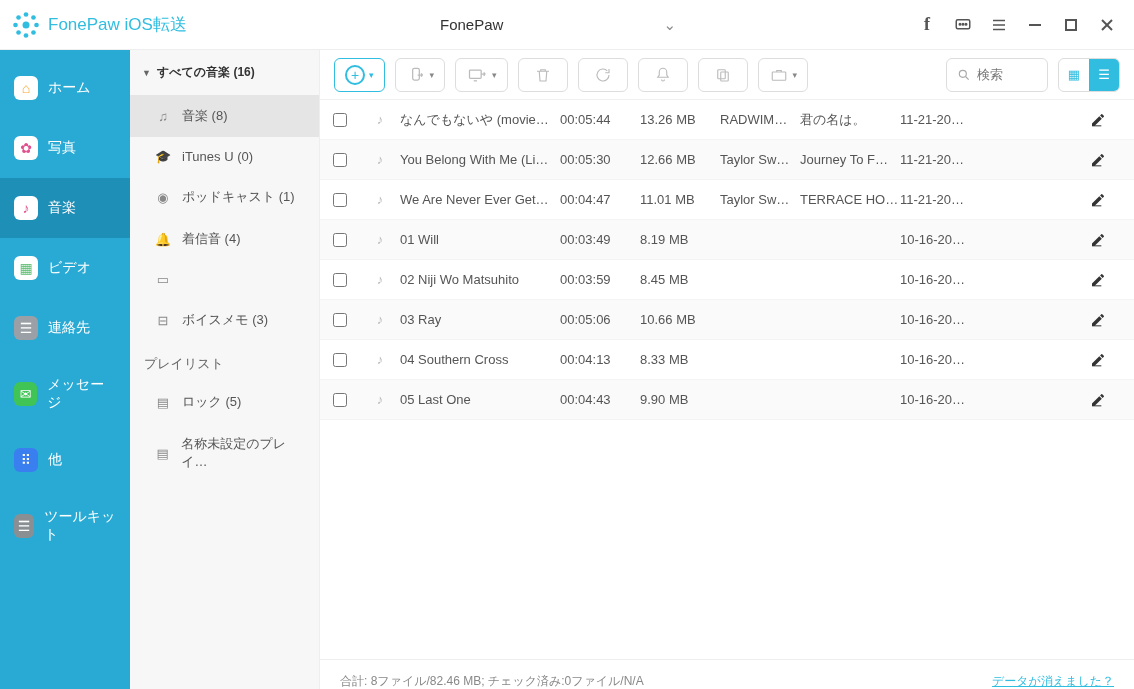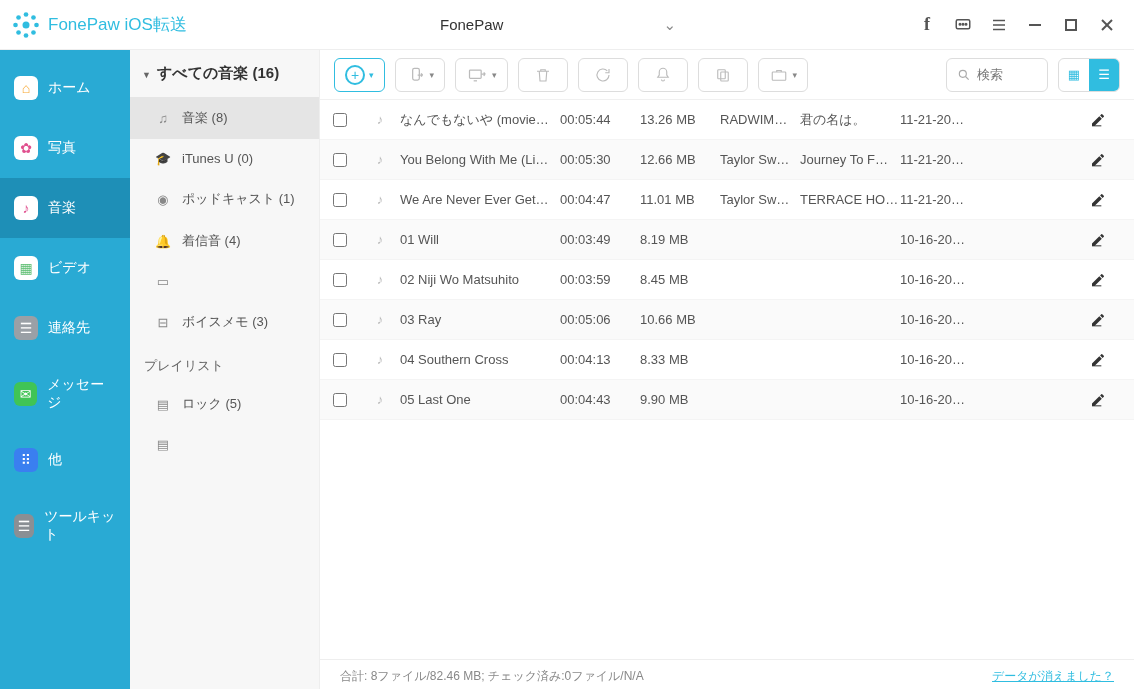--- a/index.html
+++ b/index.html
@@ -29,21 +29,21 @@
 .ic-photo { background: #fff; color: #e04f8e; }
 .ic-music { background: #fff; color: #e04f8e; }
 .ic-video { background: #fff; color: #5bbd70; }
 .ic-contact { background: #9aa0a6; color: #fff; }
 .ic-msg { background: #40c456; color: #fff; }
 .ic-other { background: #3a7ff0; color: #fff; }
 .ic-tool { background: #8a8f94; color: #fff; }
 
 
 .side { width: 190px; background: #f7f7f7; border-right: 1px solid #eee; }
-.side .hdr { padding: 14px 12px; font-weight: 600; color: #333; font-size: 15px; }
+.side .hdr { padding: 14px 12px; font-weight: 600; color: #333; font-size: 12px; }
 .side .hdr::before { content: "▼"; font-size: 9px; margin-right: 6px; color: #666; }
 .side .node { display: flex; align-items: center; gap: 10px; padding: 12px 12px 12px 24px; cursor: pointer; color: #555; }
 .side .node.sel { background: #e5e5e5; }
 .side .node .nicon { width: 18px; display: inline-flex; justify-content: center; color: #888; }
 .side .sub-hdr { padding: 14px 12px 8px 14px; color: #666; font-size: 13px; }
 
 
 .content { flex: 1; display: flex; flex-direction: column; position: relative; }
 
 .toolbar { height: 50px; display: flex; align-items: center; gap: 10px; padding: 0 14px; border-bottom: 1px solid #f0f0f0; }
@@ -70,21 +70,21 @@
 .col-ic { width: 40px; display: flex; justify-content: center; color: #bbb; }
 .col-name { width: 160px; padding-right: 8px; white-space: nowrap; overflow: hidden; text-overflow: ellipsis; }
 .col-time { width: 80px; }
 .col-size { width: 80px; }
 .col-artist { width: 80px; white-space: nowrap; overflow: hidden; text-overflow: ellipsis; }
 .col-album { width: 100px; white-space: nowrap; overflow: hidden; text-overflow: ellipsis; }
 .col-date { width: 80px; white-space: nowrap; overflow: hidden; text-overflow: ellipsis; }
 .col-tag { width: 50px; }
 .col-edit { flex: 1; display: flex; justify-content: flex-end; padding-right: 28px; color: #333; cursor: pointer; }
 
-.statusbar { height: 30px; border-top: 1px solid #eee; display: flex; align-items: flex-end; padding: 4px 20px; font-size: 12px; color: #888; }
+.statusbar { height: 30px; border-top: 1px solid #eee; display: flex; align-items: flex-start; padding: 13px 20px; font-size: 12px; color: #888; }
 .statusbar .link { margin-left: auto; color: #30bde0; text-decoration: underline; cursor: pointer; }
 
 svg { display: block; }
 </style>
 </head>
 <body>
 
 <div class="titlebar">
   <div class="brand">
     <svg class="brand-logo" viewBox="0 0 24 24" fill="currentColor">
@@ -204,20 +204,21 @@
         <span class="nicon">⊟</span>
         <span>ボイスメモ (3)</span>
       </div>
     <div class="sub-hdr">プレイリスト</div>
     <div class="node">
         <span class="nicon">▤</span>
         <span>ロック (5)</span>
       </div>
     <div class="node">
         <span class="nicon">▤</span>
+        <span>名称未設定のプレイ…</span>
       </div>
   </div>
 
   <div class="content">
 
     <div class="toolbar">
       <div class="tbtn primary">
           <span class="plus-circ">+</span>
           <span class="caret">▾</span>
         </div>

